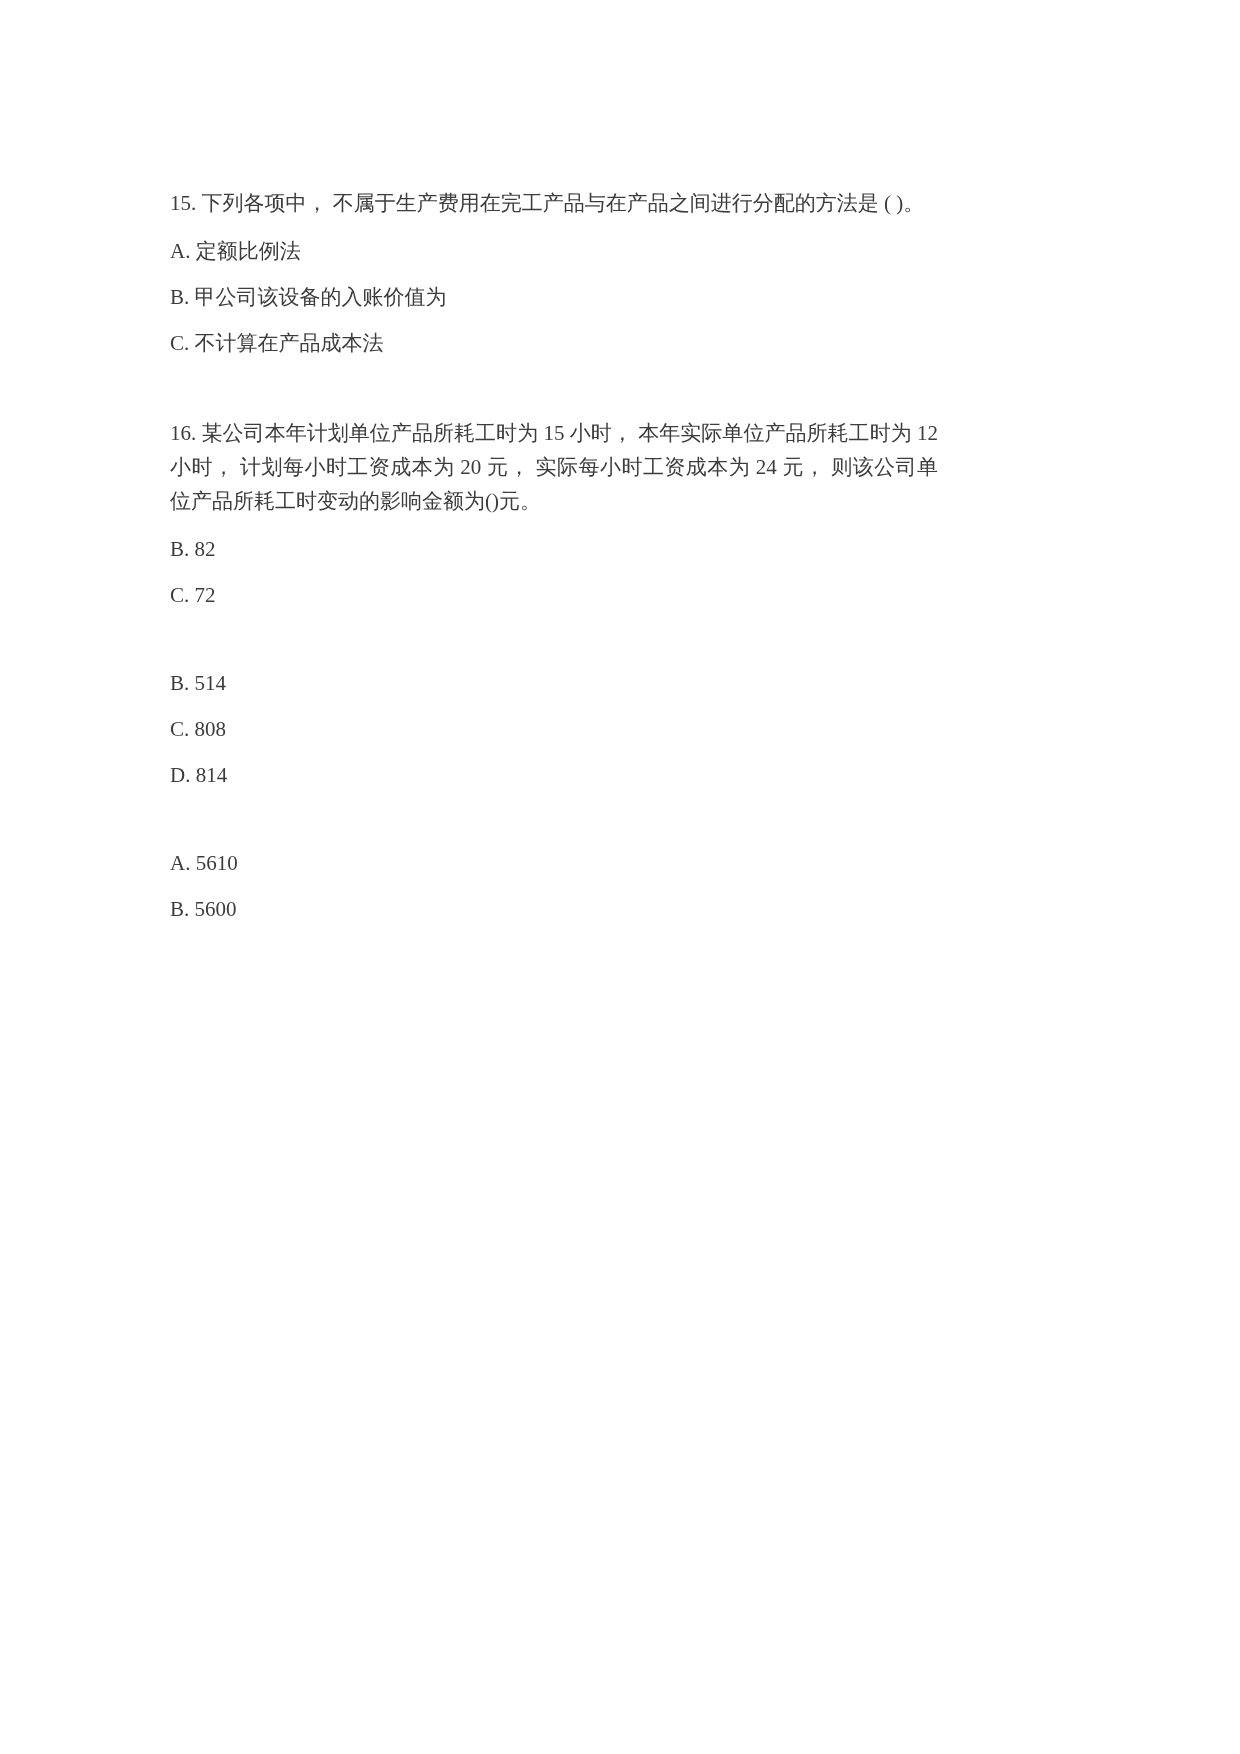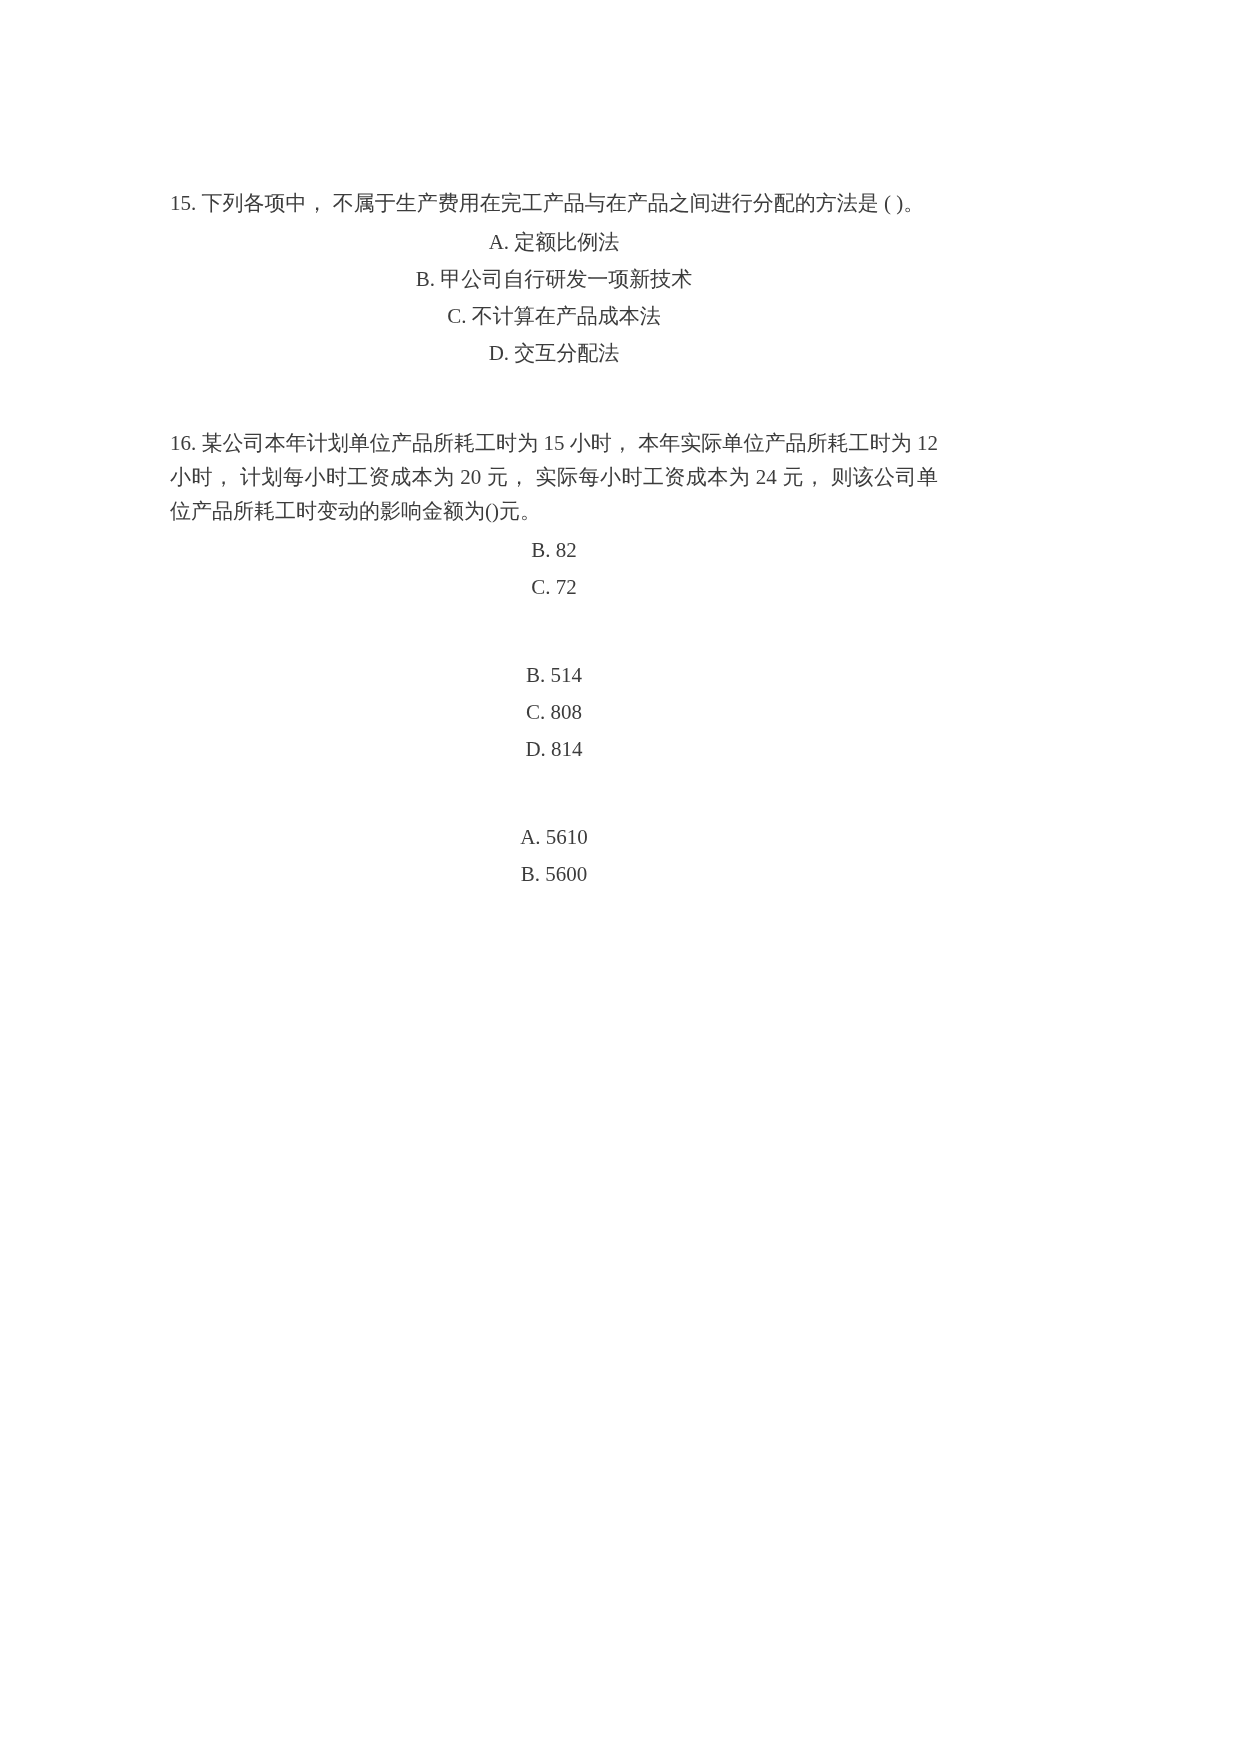--- a/index.html
+++ b/index.html
@@ -25,38 +25,36 @@
   }
   .question {
     margin-bottom: 58px;
   }
   .stem {
     text-align: justify;
     line-height: 34px;
     margin: 0;
   }
   .option {
-    margin-top: 7px;
+    margin-top: 16px;
     line-height: 30px;
     white-space: pre-wrap;
-    text-align: center;
   }
 </style>
 </head>
 <body>
 
 <div class="page">
   <div class="content">
 
     <div class="question">
       <p class="stem">15. 下列各项中， 不属于生产费用在完工产品与在产品之间进行分配的方法是 ( )。</p>
       <div class="option">A. 定额比例法</div>
-      <div class="option">B. 甲公司自行研发一项新技术</div>
+      <div class="option">B. 甲公司该设备的入账价值为</div>
       <div class="option">C. 不计算在产品成本法</div>
-      <div class="option">D. 交互分配法</div>
     </div>
 
     <div class="question">
       <p class="stem">16. 某公司本年计划单位产品所耗工时为 15 小时， 本年实际单位产品所耗工时为 12 小时，  计划每小时工资成本为 20 元，  实际每小时工资成本为 24 元， 则该公司单位产品所耗工时变动的影响金额为()元。</p>
       <div class="option">B. 82</div>
       <div class="option">C. 72</div>
     </div>
 
     <div class="question">
       <div class="option">B. 514</div>

